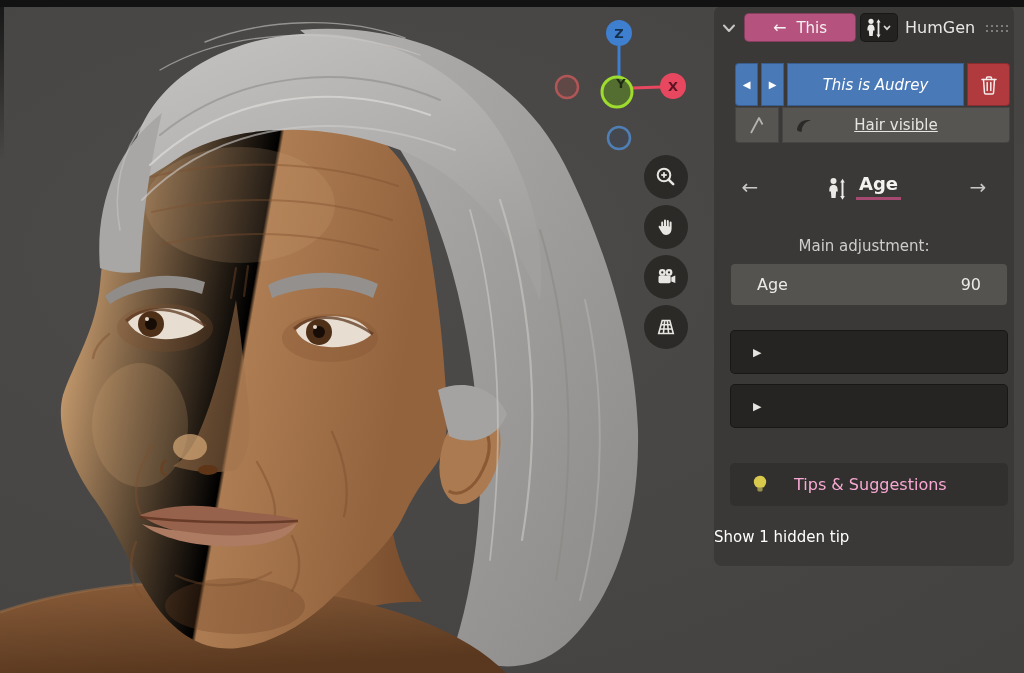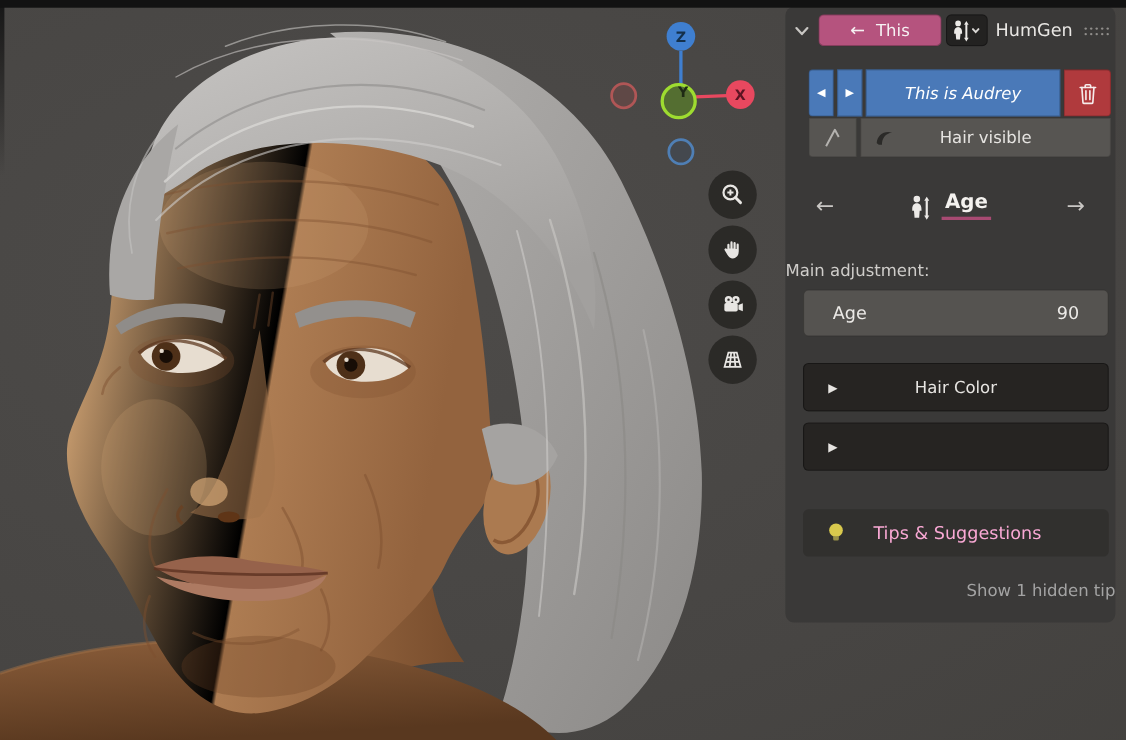--- a/index.html
+++ b/index.html
@@ -33,53 +33,53 @@
   .grip{position:absolute;right:5px;top:10px;}
 
   .presetrow{position:absolute;left:21px;top:57px;width:275px;height:43px;display:flex;gap:3px;}
   .presetrow .cell{background:#4a79b8;display:flex;align-items:center;justify-content:center;
     color:#fff;border:1px solid rgba(0,0,0,.22);box-sizing:border-box;}
   .c-prev{width:23px;border-radius:4px 0 0 4px;font-size:10px;}
   .c-next{width:23px;font-size:10px;}
   .c-name{flex:1;font-size:15px;color:#f2f4f8;font-style:italic;}
   .c-trash{width:43px;background:#b03a3d !important;border-radius:0 4px 4px 0;}
 
-  .hairrow{position:absolute;left:21px;top:101px;width:275px;height:36px;display:flex;gap:3px;}
+  .hairrow{position:absolute;left:21px;top:101px;width:275px;height:36px;display:flex;gap:3px;text-decoration:underline;}
   .hairrow .cell{background:#575552;display:flex;align-items:center;border:1px solid rgba(0,0,0,.18);box-sizing:border-box;}
   .h-cursor{width:44px;justify-content:center;border-radius:0 0 0 4px;}
   .h-main{flex:1;position:relative;justify-content:center;border-radius:0 0 4px 0;
     font-size:15px;color:#e6e4e1;}
   .h-main .hairglyph{position:absolute;left:11px;top:8px;}
 
   .navrow{position:absolute;left:14px;top:163px;width:272px;height:36px;
     display:flex;align-items:center;justify-content:space-between;}
   .navarrow{width:44px;text-align:center;font-size:20px;color:#c9c7c4;line-height:36px;}
   .navcenter{display:flex;align-items:flex-start;gap:9px;}
   .navlabel{font-size:18px;font-weight:bold;color:#f4f2ef;padding:0 3px 3px 3px;
     border-bottom:3px solid #a74a72;}
 
-  .heading{position:absolute;left:0;top:231px;width:100%;text-align:left;
+  .heading{position:absolute;left:0;top:231px;width:100%;text-align:center;
     font-size:15px;color:#cfcdca;}
 
   .slider{position:absolute;left:16px;top:257px;width:278px;height:43px;background:#555350;
     border-radius:5px;border:1px solid rgba(0,0,0,.3);box-sizing:border-box;
     display:flex;align-items:center;justify-content:space-between;padding:0 26px;font-size:16px;color:#eceae7;}
 
   .secbtn{position:absolute;left:16px;width:278px;height:44px;background:#262422;
     border-radius:5px;border:1px solid rgba(0,0,0,.35);box-sizing:border-box;
     display:flex;align-items:center;font-size:15px;color:#e6e4e1;}
   .secbtn .tri{position:absolute;left:22px;font-size:11px;color:#e6e4e1;}
   .secbtn .lbl{flex:1;text-align:center;}
   .sec0{top:324px;} .sec1{top:378px;}
 
   .tipsbar{position:absolute;left:16px;top:457px;width:278px;height:43px;background:#31302e;
     border-radius:5px;display:flex;align-items:center;gap:24px;padding-left:20px;box-sizing:border-box;
     font-size:16px;color:#f9a8d4;}
-  .hiddentip{position:absolute;left:0;top:522px;width:100%;text-align:right;
-    font-size:15px;color:#a3a3a3;}
+  .hiddentip{position:absolute;left:0;top:522px;width:100%;text-align:left;
+    font-size:15px;color:#ffffff;}
 
   .scene{position:absolute;left:0;top:0;z-index:1;}
 </style>
 </head>
 <body>
 
 <div class="stage">
   <div class="topline"></div>
   <div class="leftline"></div>
 
@@ -342,21 +342,20 @@
 
     <div class="heading">Main adjustment:</div>
 
     <div class="slider">
       <span>Age</span>
       <span>90</span>
     </div>
 
     <div class="secbtn sec0">
       <span class="tri">▶</span>
-      <span class="lbl">Hair Color</span>
     </div>
     <div class="secbtn sec1">
       <span class="tri">▶</span>
     </div>
 
     <div class="tipsbar">
       <svg width="20" height="21" viewBox="0 0 20 21">
         <circle cx="10" cy="8" r="6.2" fill="#d9c94d"></circle>
         <path d="M7.4 13.6 h5.2 v2.4 q0 1.4 -1.3 1.4 h-2.6 q-1.3 0 -1.3 -1.4 Z" fill="#989048"></path>
       </svg>

